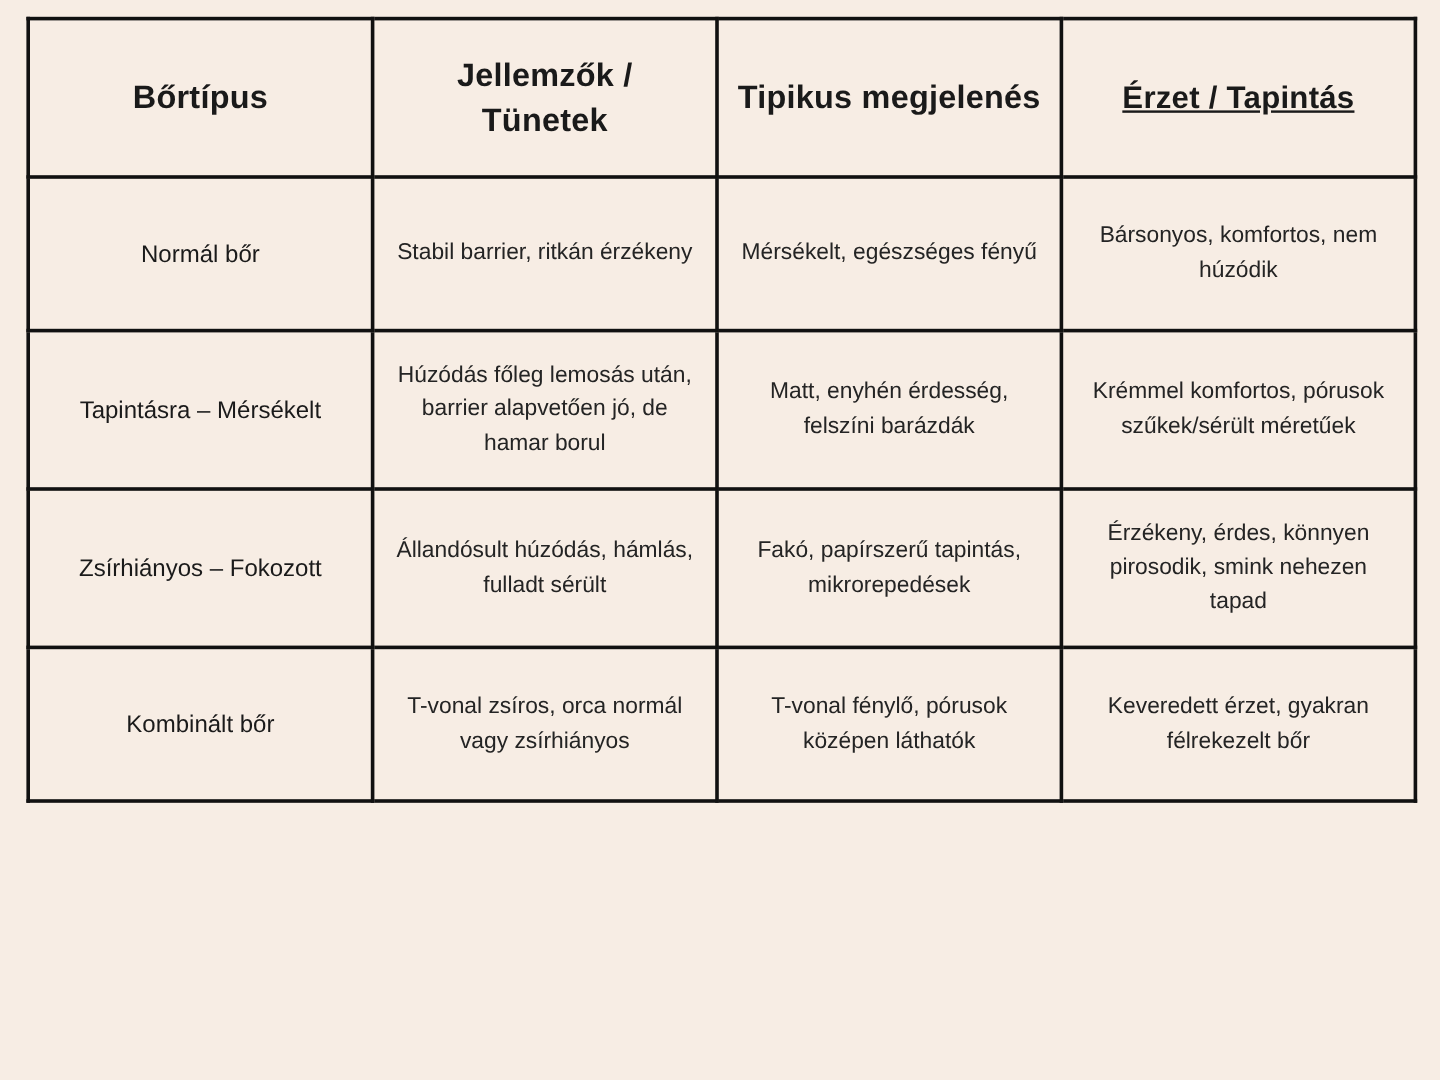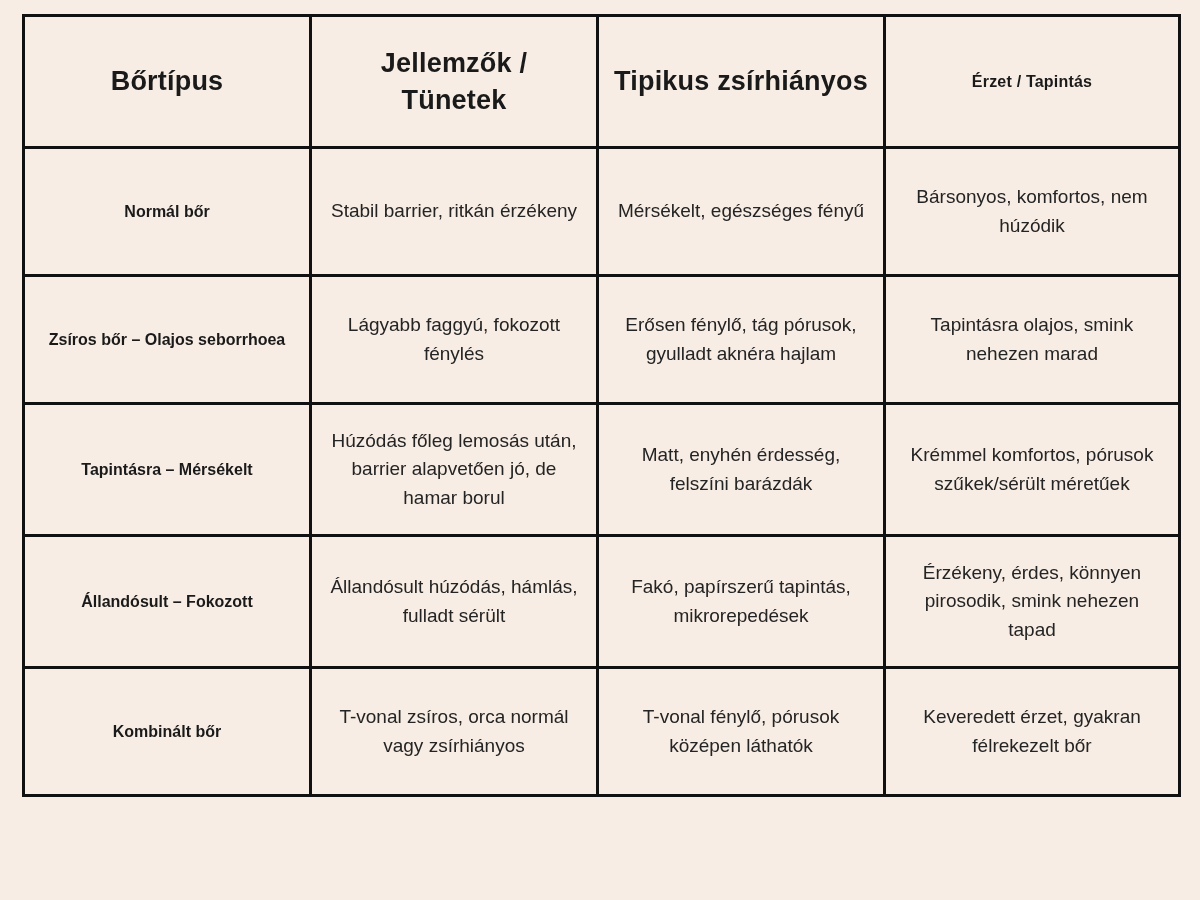--- a/index.html
+++ b/index.html
@@ -41,25 +41,26 @@
     box-sizing: border-box;
     line-height: 1.35;
   }
   table.skin-table thead th {
     height: 132px;
     font-size: 27px;
     font-weight: bold;
     letter-spacing: 0.2px;
   }
   table.skin-table thead th.h3 {
-    font-size: 16px;
+    font-size: 26px;
+    text-decoration: underline;
   }
   table.skin-table tbody th.rowhead {
-    font-size: 16px;
-    font-weight: bold;
+    font-size: 20px;
+    font-weight: normal;
     line-height: 1.5;
   }
   table.skin-table tbody td.cell {
     font-size: 19px;
     font-weight: normal;
     color: #242424;
     line-height: 1.5;
   }
   table.skin-table tbody tr.r0 th, table.skin-table tbody tr.r0 td { height: 128px; }
   table.skin-table tbody tr.r1 th, table.skin-table tbody tr.r1 td { height: 128px; }
@@ -76,45 +77,39 @@
     <colgroup>
       <col class="c0">
         <col class="c1">
         <col class="c2">
         <col class="c3">
     </colgroup>
     <thead>
       <tr>
         <th class="h0" scope="col">Bőrtípus</th>
         <th class="h1" scope="col">Jellemzők / Tünetek</th>
-        <th class="h2" scope="col">Tipikus zsírhiányos</th>
+        <th class="h2" scope="col">Tipikus megjelenés</th>
         <th class="h3" scope="col">Érzet / Tapintás</th>
       </tr>
     </thead>
     <tbody>
       <tr class="r0">
         <th class="rowhead" scope="row">Normál bőr</th>
         <td class="cell">Stabil barrier, ritkán érzékeny</td>
         <td class="cell">Mérsékelt, egészséges fényű</td>
         <td class="cell">Bársonyos, komfortos, nem húzódik</td>
       </tr>
-      <tr class="r2">
-        <th class="rowhead" scope="row">Zsíros bőr – Olajos seborrhoea</th>
-        <td class="cell">Lágyabb faggyú, fokozott fénylés</td>
-        <td class="cell">Erősen fénylő, tág pórusok, gyulladt aknéra hajlam</td>
-        <td class="cell">Tapintásra olajos, smink nehezen marad</td>
-      </tr>
       <tr class="r3">
         <th class="rowhead" scope="row">Tapintásra – Mérsékelt</th>
         <td class="cell">Húzódás főleg lemosás után, barrier alapvetően jó, de hamar borul</td>
         <td class="cell">Matt, enyhén érdesség, felszíni barázdák</td>
         <td class="cell">Krémmel komfortos, pórusok szűkek/sérült méretűek</td>
       </tr>
       <tr class="r4">
-        <th class="rowhead" scope="row">Állandósult – Fokozott</th>
+        <th class="rowhead" scope="row">Zsírhiányos – Fokozott</th>
         <td class="cell">Állandósult húzódás, hámlás, fulladt sérült</td>
         <td class="cell">Fakó, papírszerű tapintás, mikrorepedések</td>
         <td class="cell">Érzékeny, érdes, könnyen pirosodik, smink nehezen tapad</td>
       </tr>
       <tr class="r5">
         <th class="rowhead" scope="row">Kombinált bőr</th>
         <td class="cell">T-vonal zsíros, orca normál vagy zsírhiányos</td>
         <td class="cell">T-vonal fénylő, pórusok középen láthatók</td>
         <td class="cell">Keveredett érzet, gyakran félrekezelt bőr</td>
       </tr>

